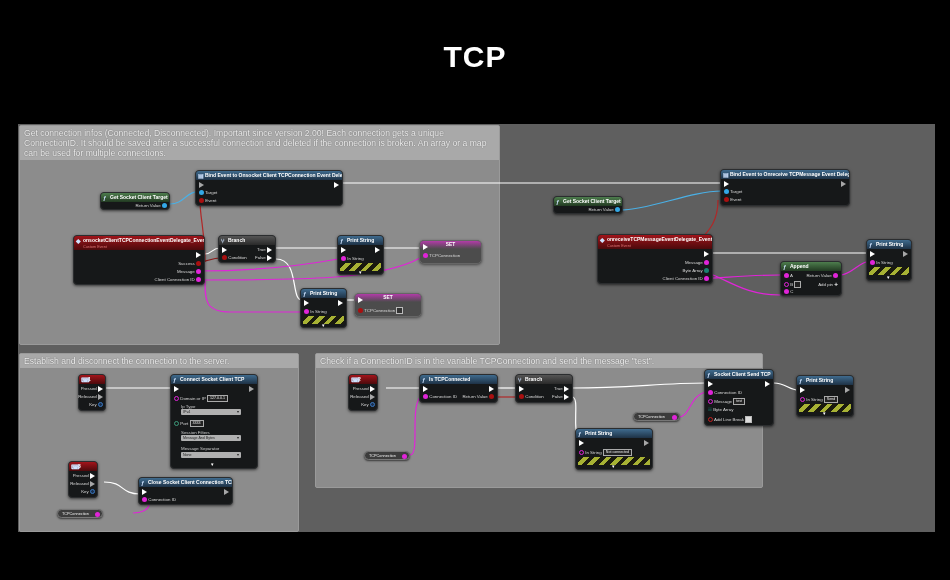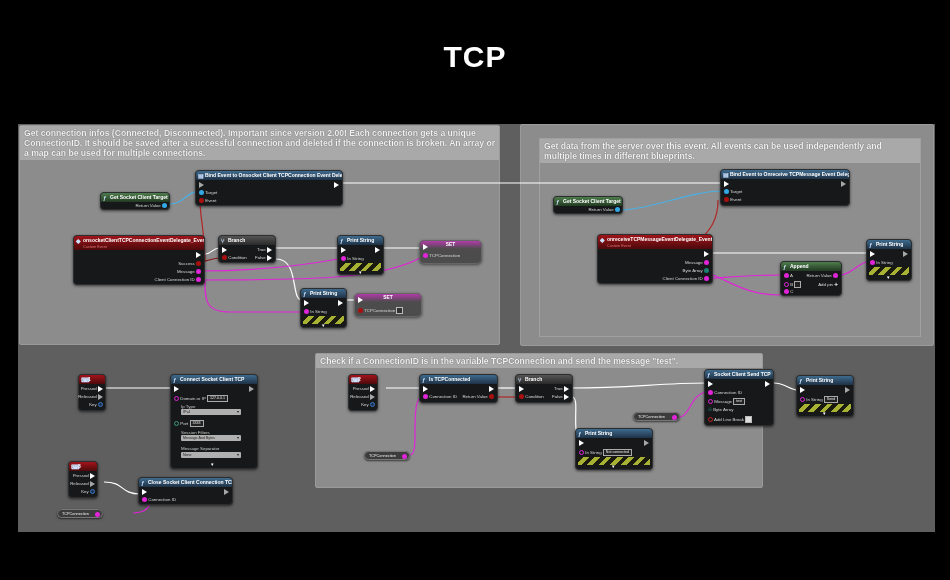--- a/index.html
+++ b/index.html
@@ -1,20 +1,20 @@
 <!DOCTYPE html>
 <html><head>
 <meta charset="utf-8">
 <style>
   html,body{margin:0;padding:0;background:#000;}
   body{width:950px;height:580px;position:relative;overflow:hidden;font-family:"Liberation Sans",sans-serif;}
   .title{position:absolute;left:0;top:40px;width:950px;text-align:center;color:#fff;font-family:"Liberation Sans",sans-serif;font-weight:bold;font-size:30px;letter-spacing:1px;}
   .frame{position:absolute;left:18px;top:124px;width:917px;height:408px;background:#5f5f5f;}
   .comment{position:absolute;background:#8c8c8c;border:1px solid #9a9a9a;border-radius:2px;box-sizing:border-box;}
-  .comment-hdr{background:#a9a9a9;color:#f2f2f2;font-size:8.6px;line-height:10px;padding:2px 4px;text-shadow:0 0 1px #444;font-weight:bold;}
+  .comment-hdr{background:#a9a9a9;color:#f2f2f2;font-size:8.6px;line-height:10px;padding:2px 4px;text-shadow:0 0 1px #444;}
   .node{position:absolute;background:#161819;border-radius:4px;box-shadow:0 1px 3px rgba(0,0,0,.6);font-size:4.6px;color:#ddd;box-sizing:border-box;border:1px solid #2b2d2f;}
   .node-hdr{height:9px;line-height:9px;border-radius:3px 3px 0 0;padding-left:9px;color:#fff;font-size:5px;font-weight:bold;position:relative;white-space:nowrap;overflow:hidden;}
   .hdr-func{background:linear-gradient(#3f6b8e,#1e3246);}
   .hdr-pure{background:linear-gradient(#4d7d4d,#223a22);}
   .hdr-event{background:linear-gradient(#a0141a,#4c0a0c);height:14px;}
   .hdr-key{background:linear-gradient(#a3141b,#4c0a0c);}
   .hdr-icon{position:absolute;left:2px;top:1px;font-size:6px;color:#cfe3ff;}
   .sub{font-size:3.8px;color:#e07575;font-weight:normal;position:absolute;left:9px;top:7px;}
   .pin-row{position:absolute;font-size:4.4px;color:#d8d8d8;white-space:nowrap;}
   .exec{display:inline-block;width:0;height:0;border-top:3px solid transparent;border-bottom:3px solid transparent;border-left:5px solid #fff;vertical-align:middle;}
@@ -44,24 +44,22 @@
 </head>
 <body>
 
 <div class="title">TCP</div>
 
 <div class="frame">
 
   <div class="comment" style="left:1px;top:1px;width:481px;height:220px;">
     <div class="comment-hdr" style="height:30px;">Get connection infos (Connected, Disconnected). Important since version 2.00! Each connection gets a unique ConnectionID. It should be saved after a successful connection and deleted if the connection is broken. An array or a map can be used for multiple connections.</div>
   </div>
-  <div class="comment" style="left:502px;top:0px;width:414px;height:222px;">
-    <div style="position:absolute;left:18px;top:13px;right:12px;bottom:8px;background:#8e8e8e;border:1px solid #a0a0a0;">
-      <div class="comment-hdr" style="height:20px;">Get data from the server over this event. All events can be used independently and multiple times in different blueprints.</div>
-    </div>
+  <div class="comment" style="left:1px;top:229px;width:280px;height:179px;">
+    <div class="comment-hdr">Establish and disconnect the connection to the server.</div>
   </div>
   <div class="comment" style="left:297px;top:229px;width:448px;height:135px;">
     <div class="comment-hdr">Check if a ConnectionID is in the variable TCPConnection and send the message "test".</div>
   </div>
 </div>
 
 <svg class="wires" width="950" height="580">
   <g fill="none" stroke-width="1.2">
 
     <path d="M342 183 L722 183" stroke="#fff"></path>

